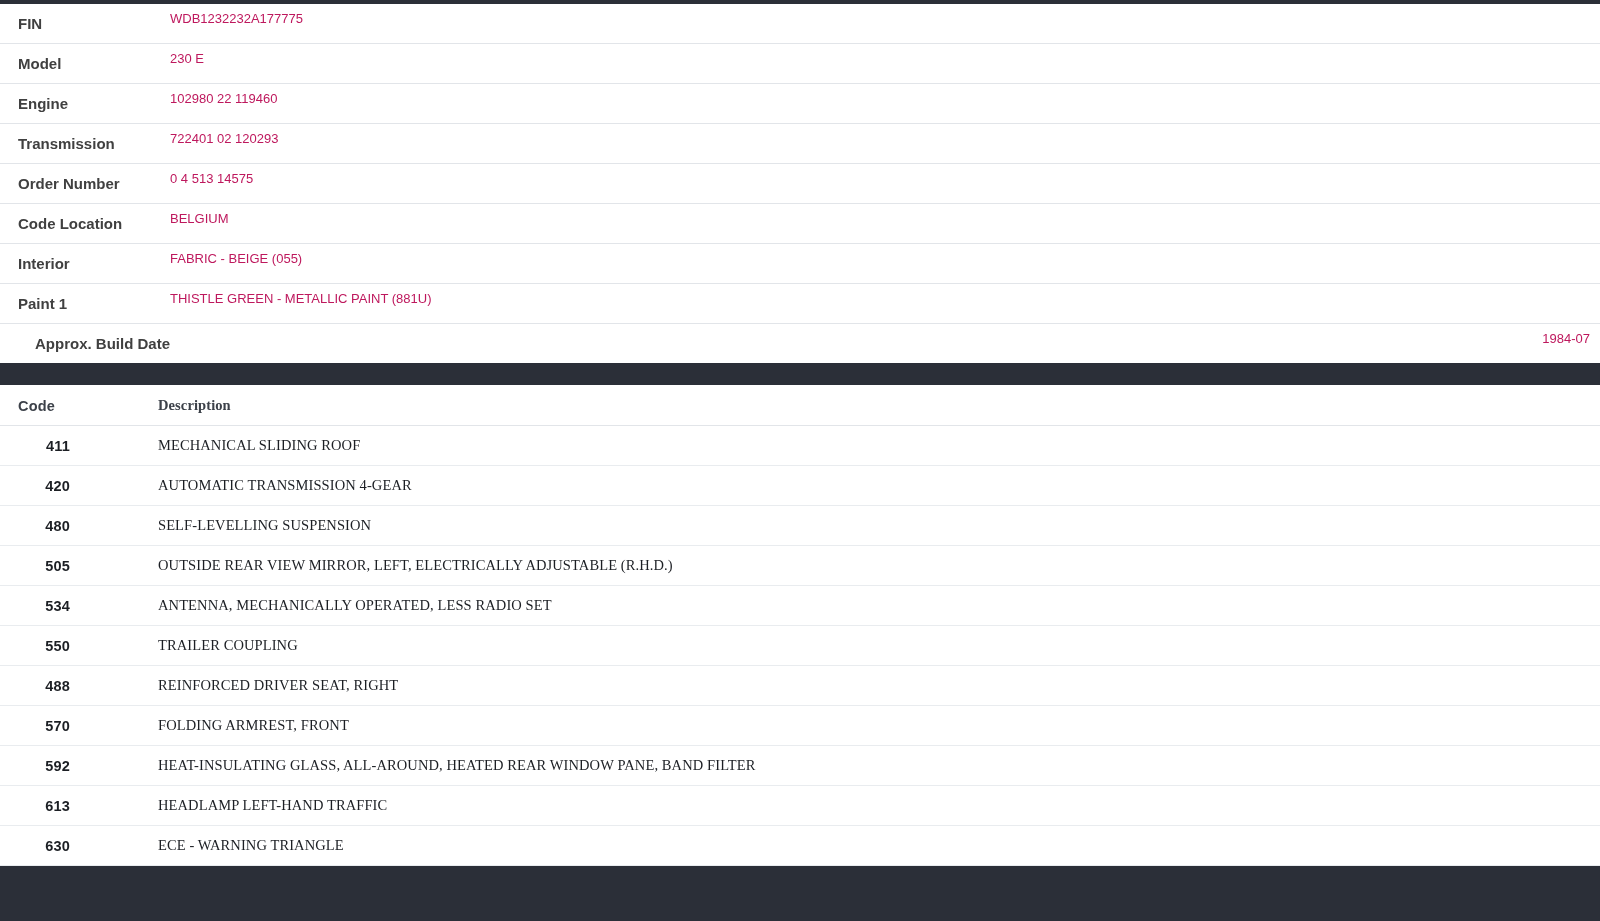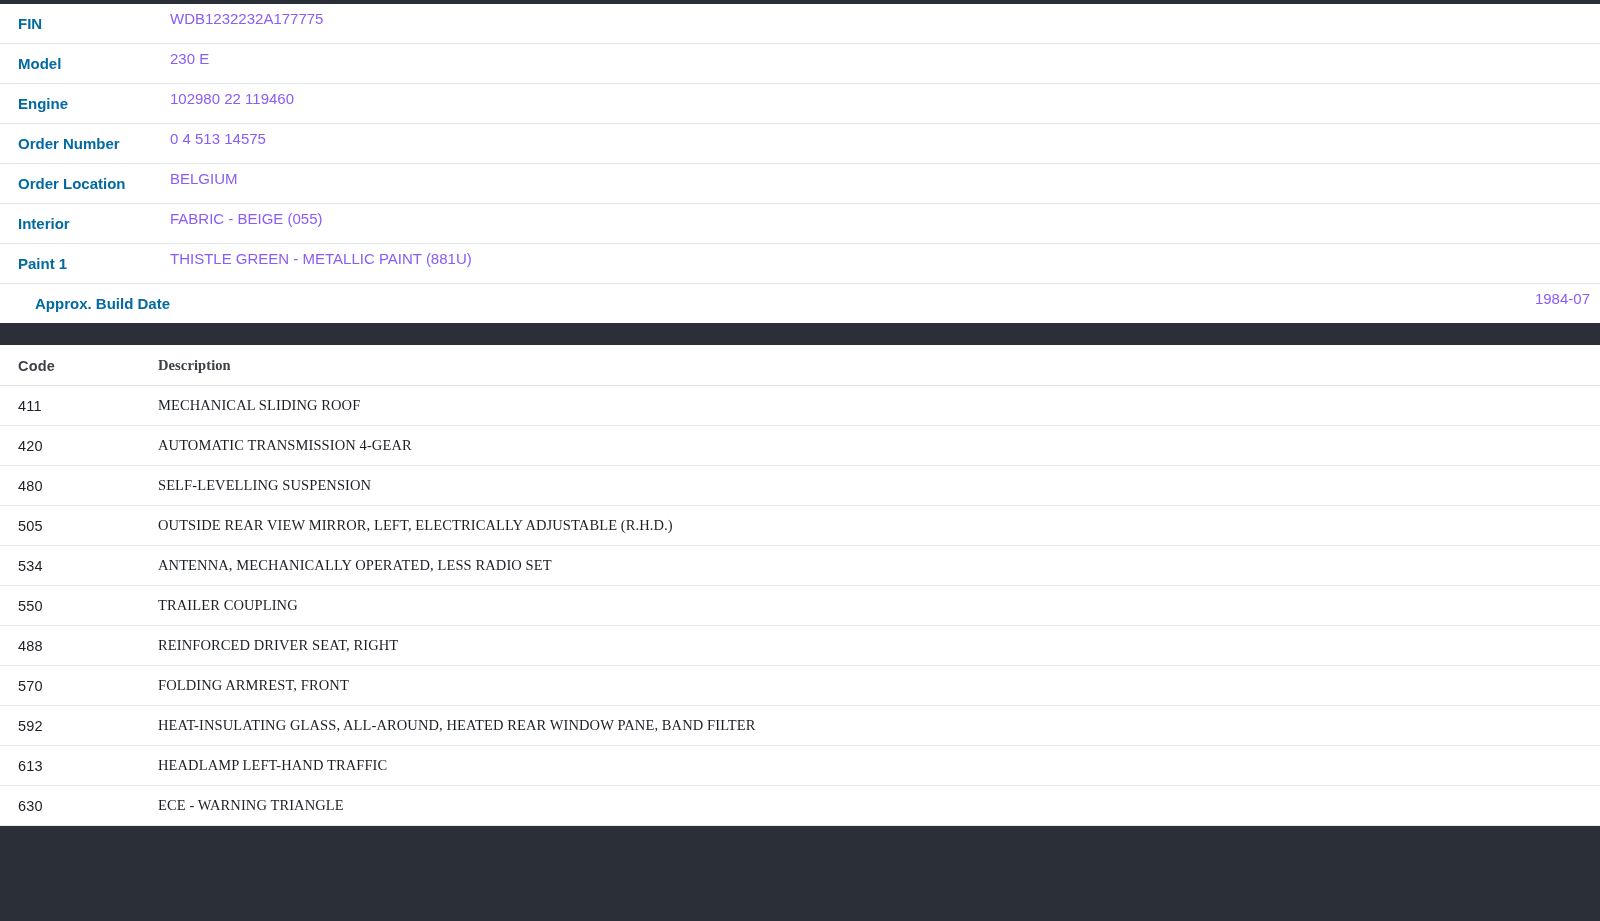--- a/index.html
+++ b/index.html
@@ -35,28 +35,28 @@
   }
   .spec-table tr:last-child {
     border-bottom: none;
     text-align: right;
   }
   .spec-label {
     width: 170px;
     padding: 11px 0 11px 18px;
     font-size: 15px;
     font-weight: bold;
-    color: #0369a1;
+    color: #404040;
     white-space: nowrap;
     vertical-align: middle;
   }
   .spec-value {
     padding: 1px 10px 11px 0;
-    font-size: 15px;
-    color: #8b5cf6;
+    font-size: 13px;
+    color: #be185d;
     vertical-align: middle;
   }
 
   
   .band {
     height: 22px;
     background: #2b2f38;
     width: 1600px;
   }
 
@@ -82,22 +82,23 @@
   }
   .codes-table td {
     font-size: 14.5px;
     color: #1c1f24;
     padding: 11px 0 11px 0;
     vertical-align: middle;
   }
   .col-code {
     width: 70px;
     padding-left: 18px !important;
-    font-weight: normal;
+    font-weight: bold;
     letter-spacing: 0.2px;
+    text-align: right;
   }
   th.col-code { font-weight: bold; }
   .col-desc {
     padding-left: 88px !important;
     letter-spacing: 0.1px;
     font-family: Liberation Serif, serif;
   }
   th.col-desc { padding-left: 88px !important; }
 </style>
 </head>
@@ -114,25 +115,29 @@
         </tr>
         <tr>
           <td class="spec-label">Model</td>
           <td class="spec-value">230 E</td>
         </tr>
         <tr>
           <td class="spec-label">Engine</td>
           <td class="spec-value">102980 22 119460</td>
         </tr>
         <tr>
+          <td class="spec-label">Transmission</td>
+          <td class="spec-value">722401 02 120293</td>
+        </tr>
+        <tr>
           <td class="spec-label">Order Number</td>
           <td class="spec-value">0 4 513 14575</td>
         </tr>
         <tr>
-          <td class="spec-label">Order Location</td>
+          <td class="spec-label">Code Location</td>
           <td class="spec-value">BELGIUM</td>
         </tr>
         <tr>
           <td class="spec-label">Interior</td>
           <td class="spec-value">FABRIC - BEIGE (055)</td>
         </tr>
         <tr>
           <td class="spec-label">Paint 1</td>
           <td class="spec-value">THISTLE GREEN - METALLIC PAINT (881U)</td>
         </tr>

